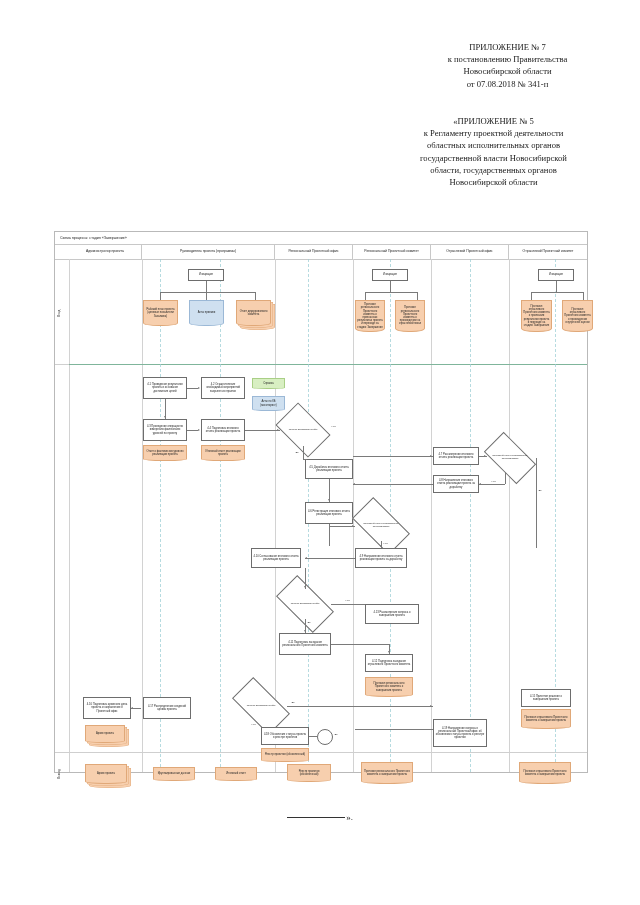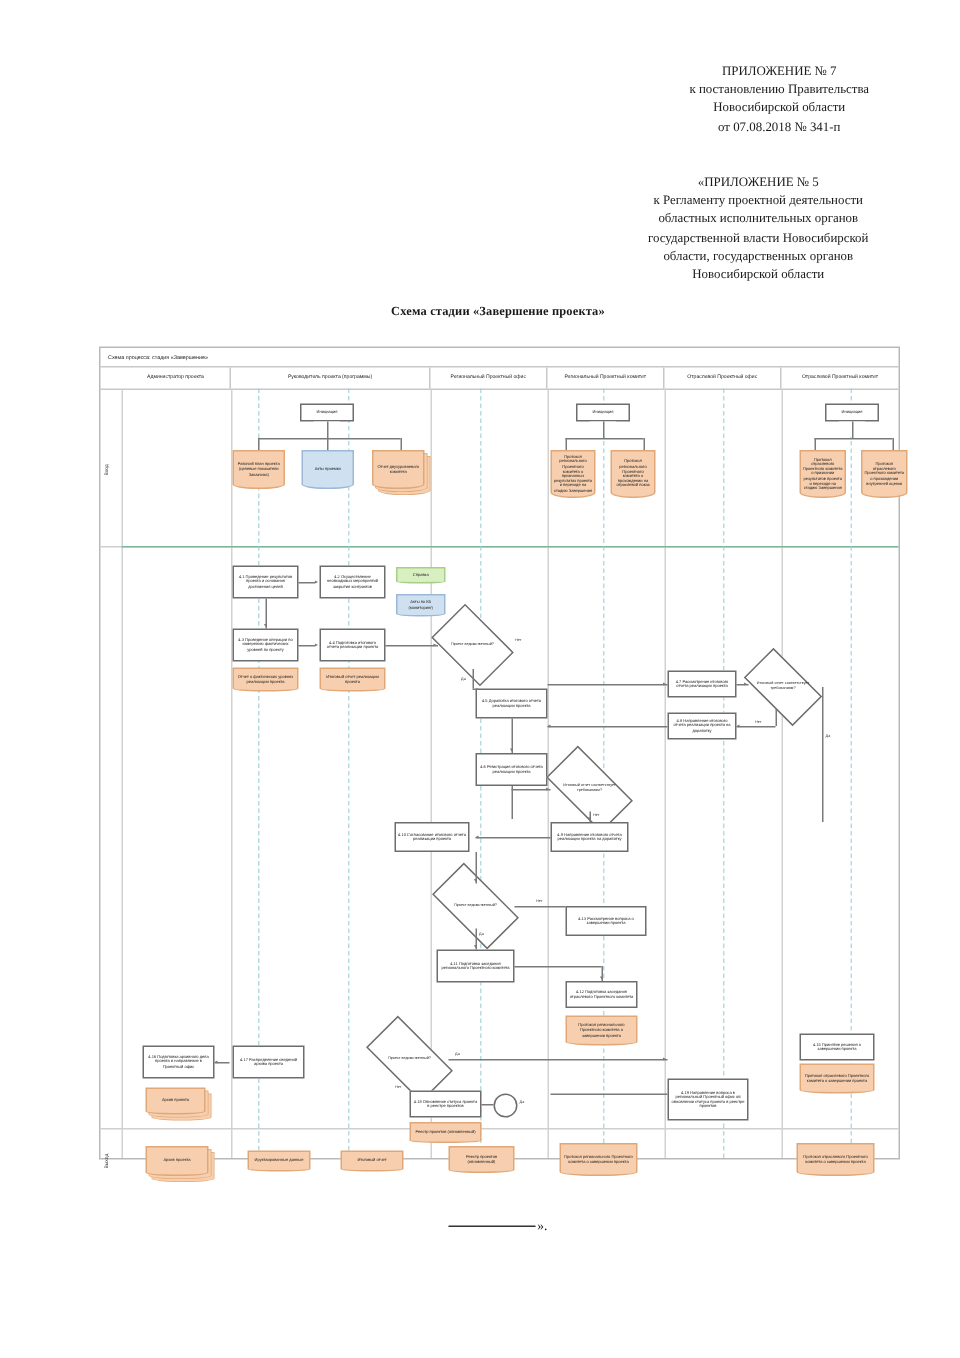--- a/index.html
+++ b/index.html
@@ -1,17 +1,17 @@
 <!DOCTYPE html>
 <html><head>
 <meta charset="utf-8">
 <style>
   html,body{margin:0;padding:0;background:#fff;}
   body{width:640px;height:905px;font-family:"Liberation Serif",serif;color:#1a1a1a;position:relative;overflow:hidden;}
-  .page{position:absolute;inset:0;margin-left:12px;}
+  .page{position:absolute;inset:0;}
 
   
   .hdr-block{position:absolute;text-align:center;font-size:8.6px;line-height:1.42;}
   #hdr1{left:400px;top:41px;width:215px;}
   #hdr2{left:372px;top:115px;width:243px;}
   .doc-title{position:absolute;left:0;top:203px;width:640px;text-align:center;font-size:8.3px;font-weight:bold;letter-spacing:.1px;}
   .tail{position:absolute;left:0;top:812px;width:640px;text-align:center;font-size:9px;}
   .tail .rule{display:inline-block;width:58px;border-bottom:1px solid #333;vertical-align:2px;margin-right:1px;}
 
   
@@ -72,21 +72,20 @@
   <div class="hdr-block" id="hdr1" style="white-space:pre-line;">ПРИЛОЖЕНИЕ № 7
 к постановлению Правительства
 Новосибирской области
 от 07.08.2018  № 341-п</div>
   <div class="hdr-block" id="hdr2" style="white-space:pre-line;">«ПРИЛОЖЕНИЕ № 5
 к Регламенту проектной деятельности
 областных исполнительных органов
 государственной власти Новосибирской
 области, государственных органов
 Новосибирской области</div>
-  <div class="doc-title">Схема стадии «Завершение проекта»</div>
 
   <div id="diagram">
 
     <div id="diagram-title">Схема процесса: стадия «Завершение»</div>
 
     <div id="lane-headers">
       <div class="lane-head" style="width:14px;border-right:none;"></div>
       <div class="lane-head" style="width:73px;">Администратор проекта</div>
       <div class="lane-head" style="width:133px;">Руководитель проекта (программы)</div>
       <div class="lane-head" style="width:78px;">Региональный Проектный офис</div>

